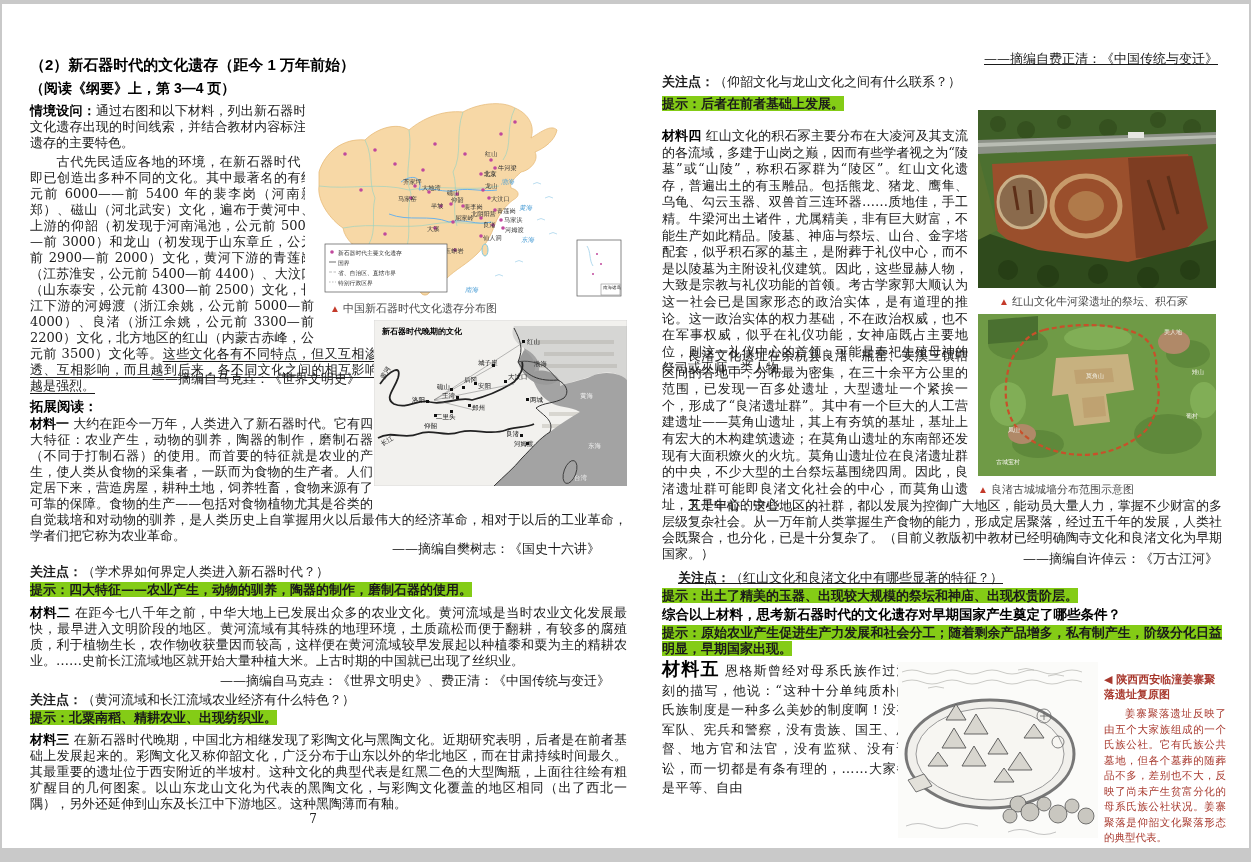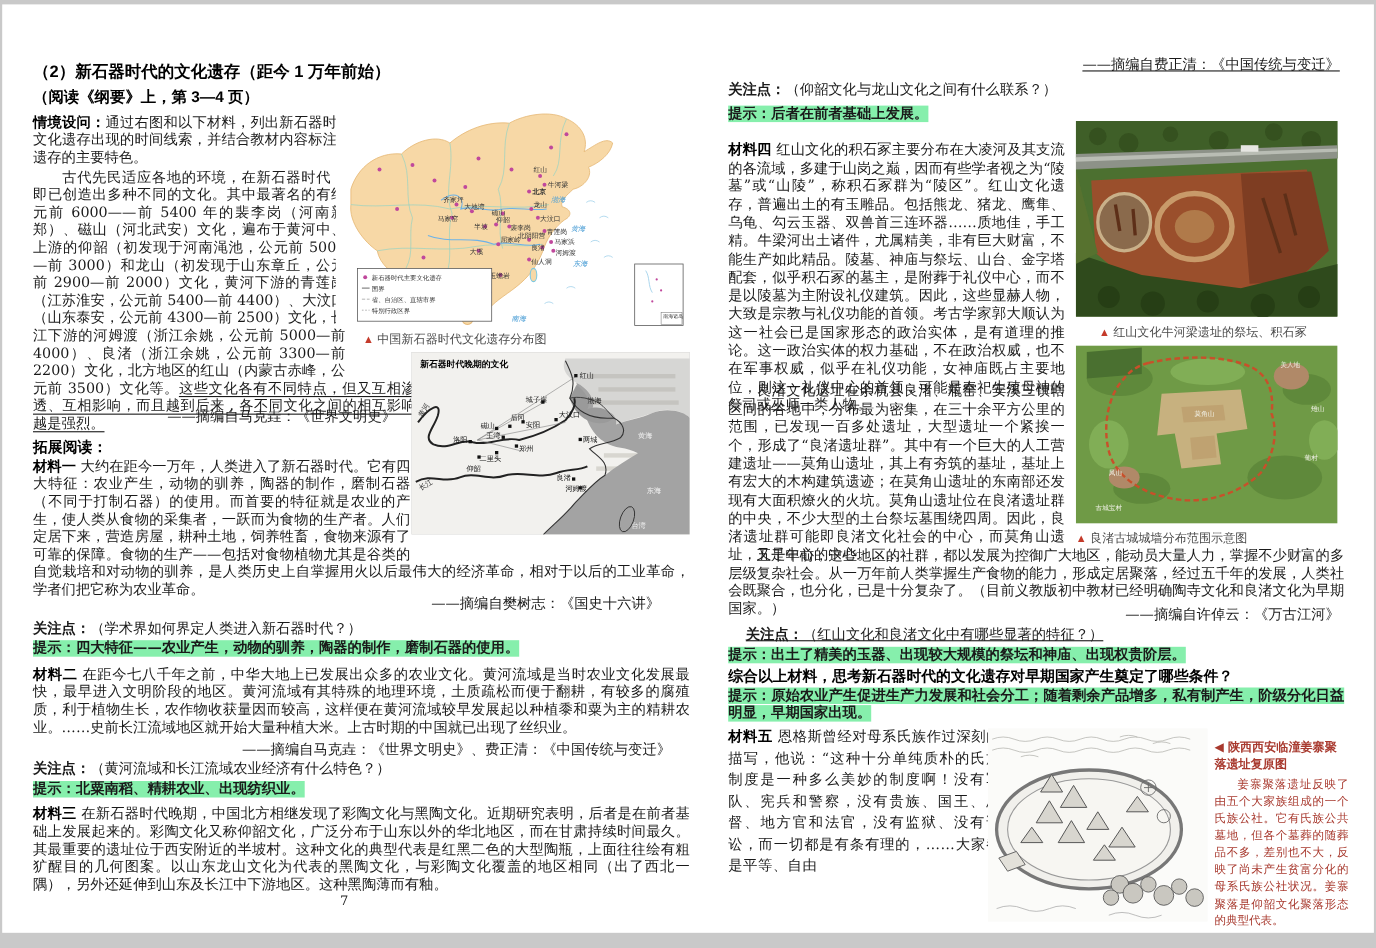--- a/index.html
+++ b/index.html
@@ -2,21 +2,21 @@
 <html><head>
 <meta charset="utf-8">
 <style>
   * { margin:0; padding:0; box-sizing:border-box; }
   html,body { width:1251px; height:862px; background:#c9c9c9; font-family:"DejaVu Serif","Liberation Serif",serif; }
   .spread { position:absolute; left:2px; top:4px; width:1247px; height:844px; background:#ffffff; overflow:hidden; }
   .abs { position:absolute; }
   .kai { font-size:13px; line-height:16px; color:#1a1a1a; text-align:justify; }
   .bold { font-weight:bold; }
   .hei { font-family:"Liberation Sans",sans-serif; font-weight:bold; color:#000; }
-  .hl { background:#86efac; font-weight:bold; }
+  .hl { background:#84cc16; font-weight:bold; }
   .src { text-align:right; font-size:13px; color:#1a1a1a; }
   .underl { text-decoration:underline; text-underline-offset:3px; }
   .caption { font-size:11px; color:#4a4a4a; font-family:"Liberation Sans",sans-serif; }
   .cap-tri { color:#c43a2a; font-size:10px; }
   .redcap { color:#a8392e; }
   .pagenum { font-size:12px; color:#222; }
   .spacer-r { float:right; }
   svg text { font-family:"Liberation Sans",sans-serif; }
 </style>
 </head>
@@ -303,21 +303,21 @@
     </div>
     <div class="abs kai" style="left:36px;top:584px;width:560px;">
       <span class="hl">提示：出土了精美的玉器、出现较大规模的祭坛和神庙、出现权贵阶层。</span>
     </div>
     <div class="abs hei" style="left:36px;top:602px;width:560px;font-size:13.5px;">综合以上材料，思考新石器时代的文化遗存对早期国家产生奠定了哪些条件？</div>
     <div class="abs kai" style="left:36px;top:621px;width:560px;">
       <span class="hl">提示：原始农业产生促进生产力发展和社会分工；随着剩余产品增多，私有制产生，阶级分化日益明显，早期国家出现。</span>
     </div>
 
     <div class="abs kai" style="left:36px;top:656px;width:248px;line-height:19.5px;letter-spacing:0.5px;">
-      <span class="hei" style="font-size:13px;">材料五</span>&nbsp;<span>恩格斯曾经对母系氏族作过深刻的描写，他说：“这种十分单纯质朴的氏族制度是一种多么美妙的制度啊！没有军队、宪兵和警察，没有贵族、国王、总督、地方官和法官，没有监狱、没有诉讼，而一切都是有条有理的，……大家都是平等、自由</span>
+      <span class="hei" style="font-size:18px;">材料五</span>&nbsp;<span>恩格斯曾经对母系氏族作过深刻的描写，他说：“这种十分单纯质朴的氏族制度是一种多么美妙的制度啊！没有军队、宪兵和警察，没有贵族、国王、总督、地方官和法官，没有监狱、没有诉讼，而一切都是有条有理的，……大家都是平等、自由</span>
     </div>
 
     <div class="abs pagenum" style="left:0;top:810px;width:623px;text-align:center;">8</div>
 
     <div class="abs" style="left:352px;top:106px;width:238px;height:178px;">
       <svg width="238" height="178" viewBox="0 0 238 178">
         <rect width="238" height="178" fill="#4c7030"></rect>
         <rect y="0" width="238" height="34" fill="#3f5f28"></rect>
         <g fill="#35511f">
             <circle cx="20" cy="14" r="8"></circle>

